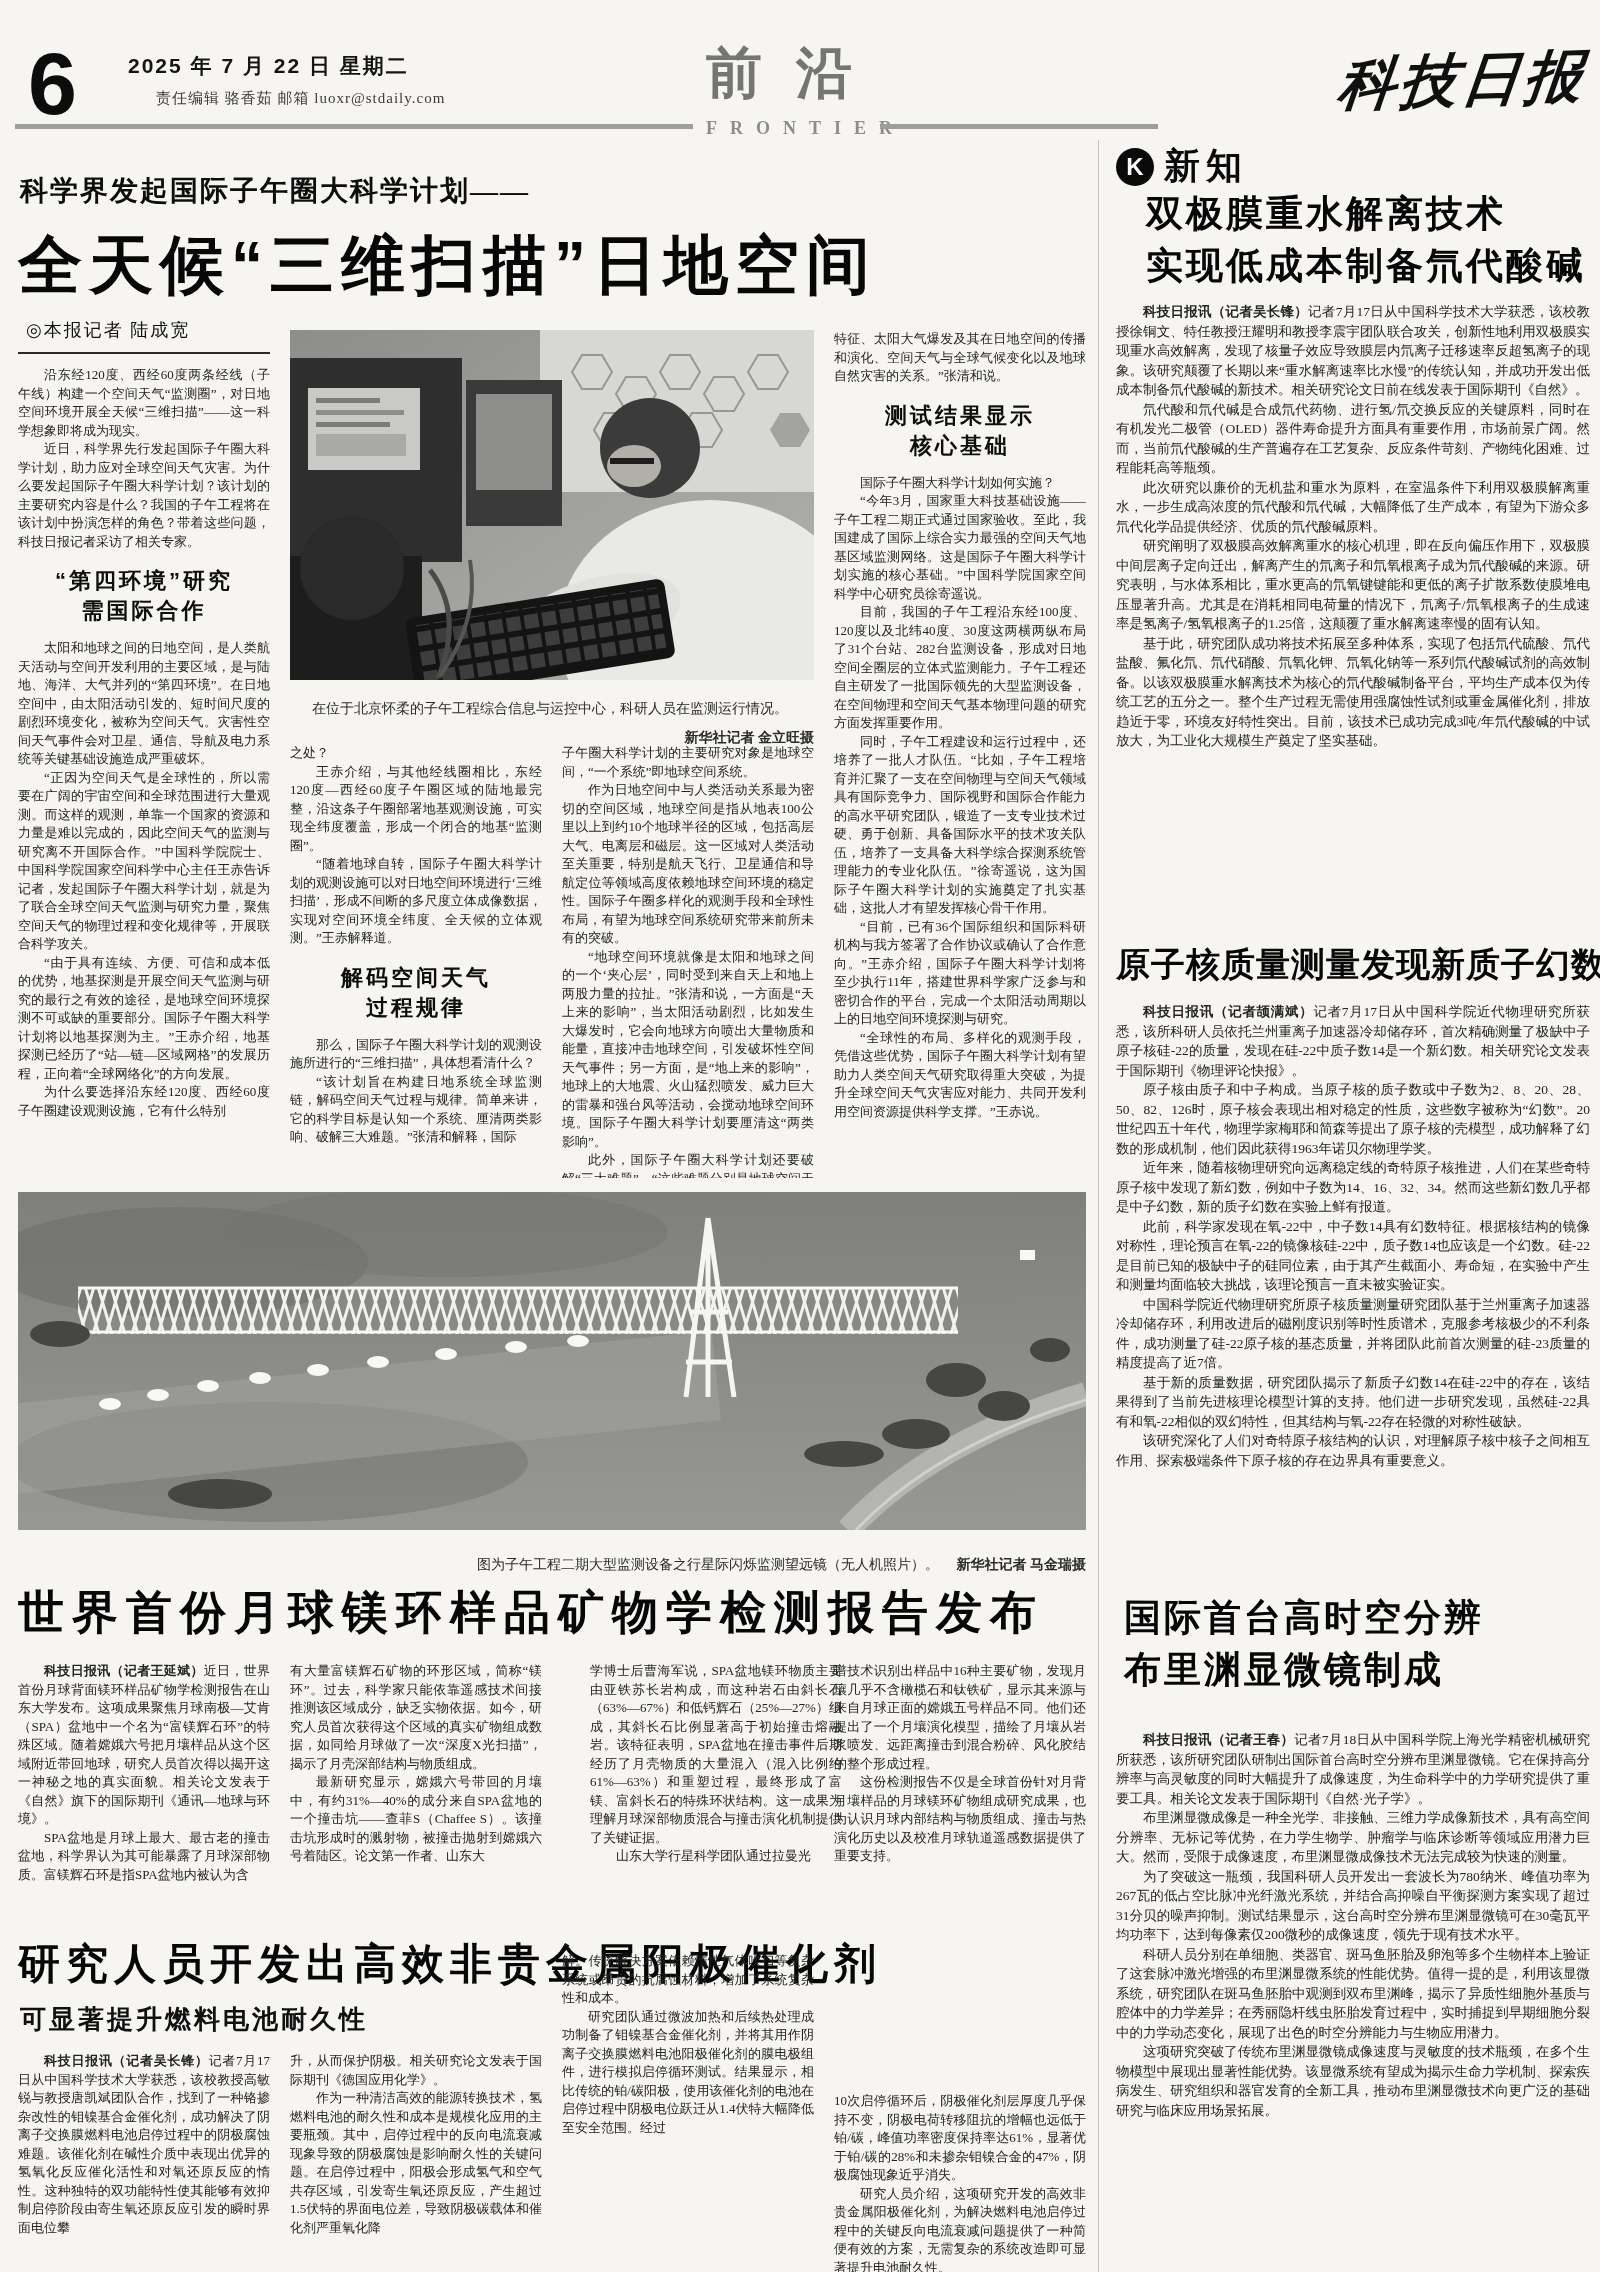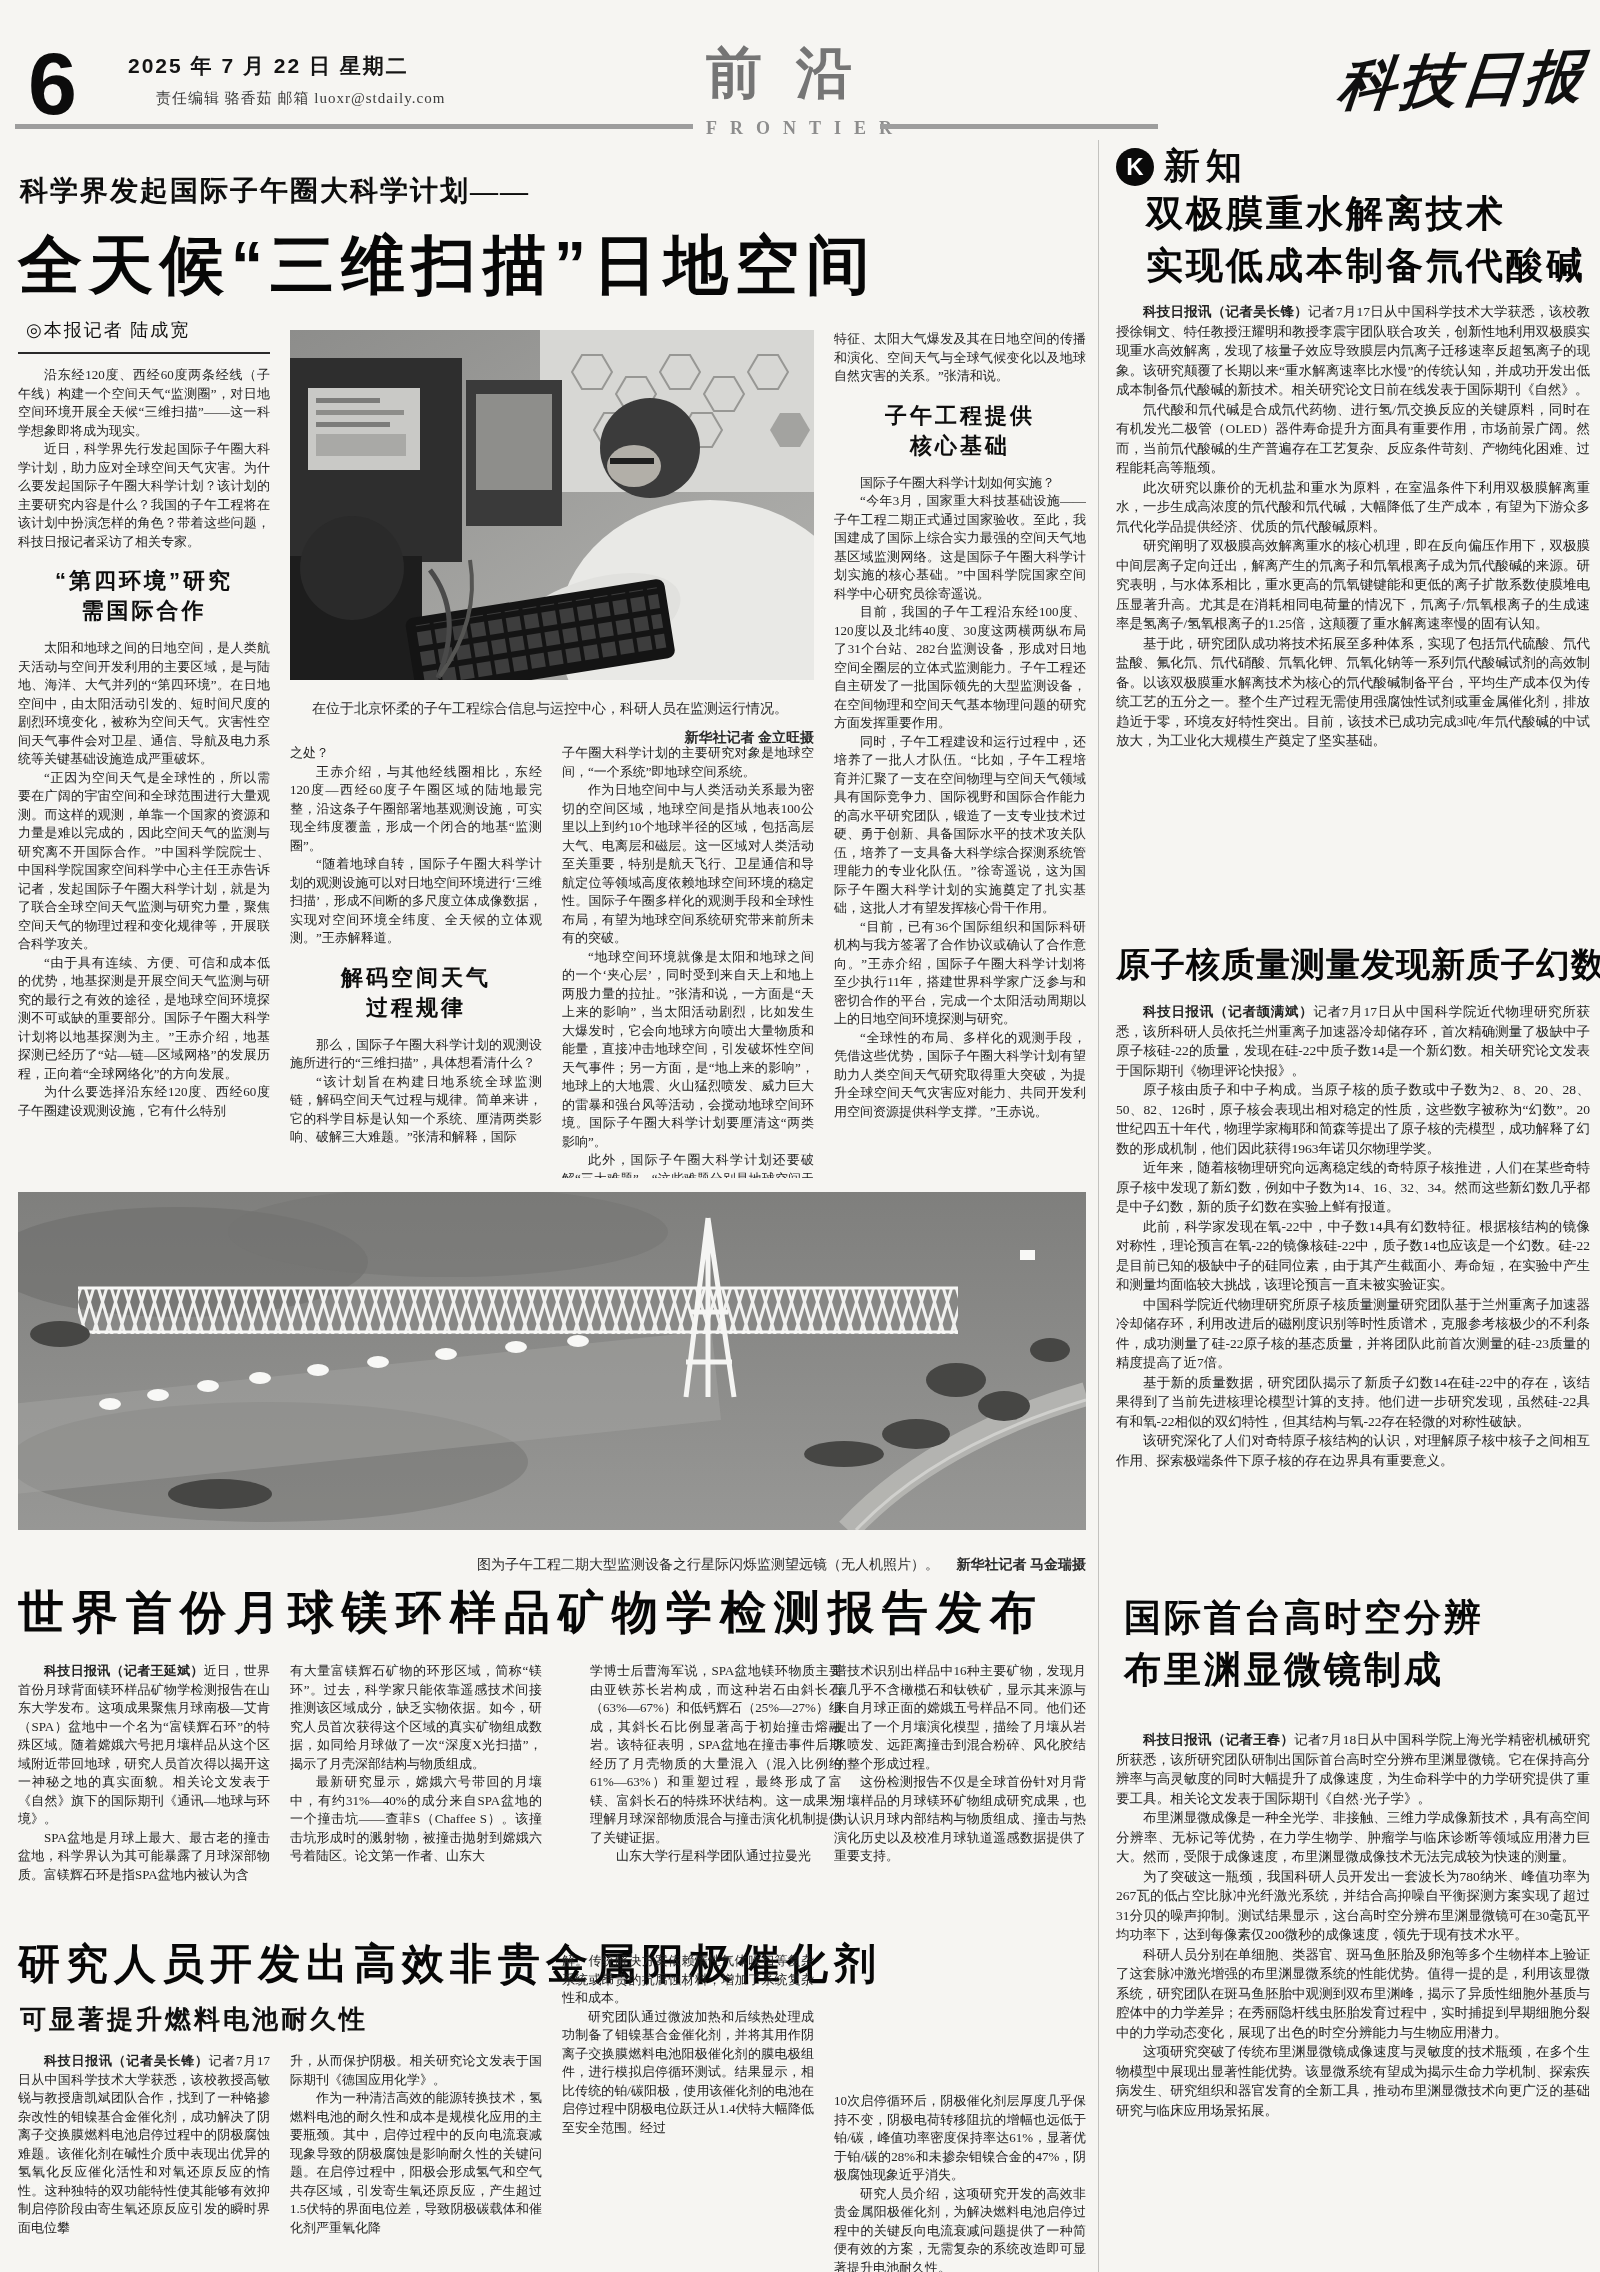--- a/index.html
+++ b/index.html
@@ -146,21 +146,21 @@
   <div class="abs btxt" style="left:562px;top:744px;width:252px;height:434px;">
     <p class="cont">子午圈大科学计划的主要研究对象是地球空间，“一个系统”即地球空间系统。</p>
     <p>作为日地空间中与人类活动关系最为密切的空间区域，地球空间是指从地表100公里以上到约10个地球半径的区域，包括高层大气、电离层和磁层。这一区域对人类活动至关重要，特别是航天飞行、卫星通信和导航定位等领域高度依赖地球空间环境的稳定性。国际子午圈多样化的观测手段和全球性布局，有望为地球空间系统研究带来前所未有的突破。</p>
     <p>“地球空间环境就像是太阳和地球之间的一个‘夹心层’，同时受到来自天上和地上两股力量的拉扯。”张清和说，一方面是“天上来的影响”，当太阳活动剧烈，比如发生大爆发时，它会向地球方向喷出大量物质和能量，直接冲击地球空间，引发破坏性空间天气事件；另一方面，是“地上来的影响”，地球上的大地震、火山猛烈喷发、威力巨大的雷暴和强台风等活动，会搅动地球空间环境。国际子午圈大科学计划要厘清这“两类影响”。</p>
     <p>此外，国际子午圈大科学计划还要破解“三大难题”。“这些难题分别是地球空间天气的区域</p>
   </div>
 
   <div class="abs btxt" style="left:834px;top:330px;width:252px;height:848px;">
     <p class="cont">特征、太阳大气爆发及其在日地空间的传播和演化、空间天气与全球气候变化以及地球自然灾害的关系。”张清和说。</p>
     <div class="colsub">
-      <span>子午工程提供</span><br><span>核心基础</span>
+      <span>测试结果显示</span><br><span>核心基础</span>
     </div>
     <p>国际子午圈大科学计划如何实施？</p>
     <p>“今年3月，国家重大科技基础设施——子午工程二期正式通过国家验收。至此，我国建成了国际上综合实力最强的空间天气地基区域监测网络。这是国际子午圈大科学计划实施的核心基础。”中国科学院国家空间科学中心研究员徐寄遥说。</p>
     <p>目前，我国的子午工程沿东经100度、120度以及北纬40度、30度这两横两纵布局了31个台站、282台监测设备，形成对日地空间全圈层的立体式监测能力。子午工程还自主研发了一批国际领先的大型监测设备，在空间物理和空间天气基本物理问题的研究方面发挥重要作用。</p>
     <p>同时，子午工程建设和运行过程中，还培养了一批人才队伍。“比如，子午工程培育并汇聚了一支在空间物理与空间天气领域具有国际竞争力、国际视野和国际合作能力的高水平研究团队，锻造了一支专业技术过硬、勇于创新、具备国际水平的技术攻关队伍，培养了一支具备大科学综合探测系统管理能力的专业化队伍。”徐寄遥说，这为国际子午圈大科学计划的实施奠定了扎实基础，这批人才有望发挥核心骨干作用。</p>
     <p>“目前，已有36个国际组织和国际科研机构与我方签署了合作协议或确认了合作意向。”王赤介绍，国际子午圈大科学计划将至少执行11年，搭建世界科学家广泛参与和密切合作的平台，完成一个太阳活动周期以上的日地空间环境探测与研究。</p>
     <p>“全球性的布局、多样化的观测手段，凭借这些优势，国际子午圈大科学计划有望助力人类空间天气研究取得重大突破，为提升全球空间天气灾害应对能力、共同开发利用空间资源提供科学支撑。”王赤说。</p>
   </div>
 
   <div class="abs photo" style="left:18px;top:1192px;width:1068px;height:338px;">

